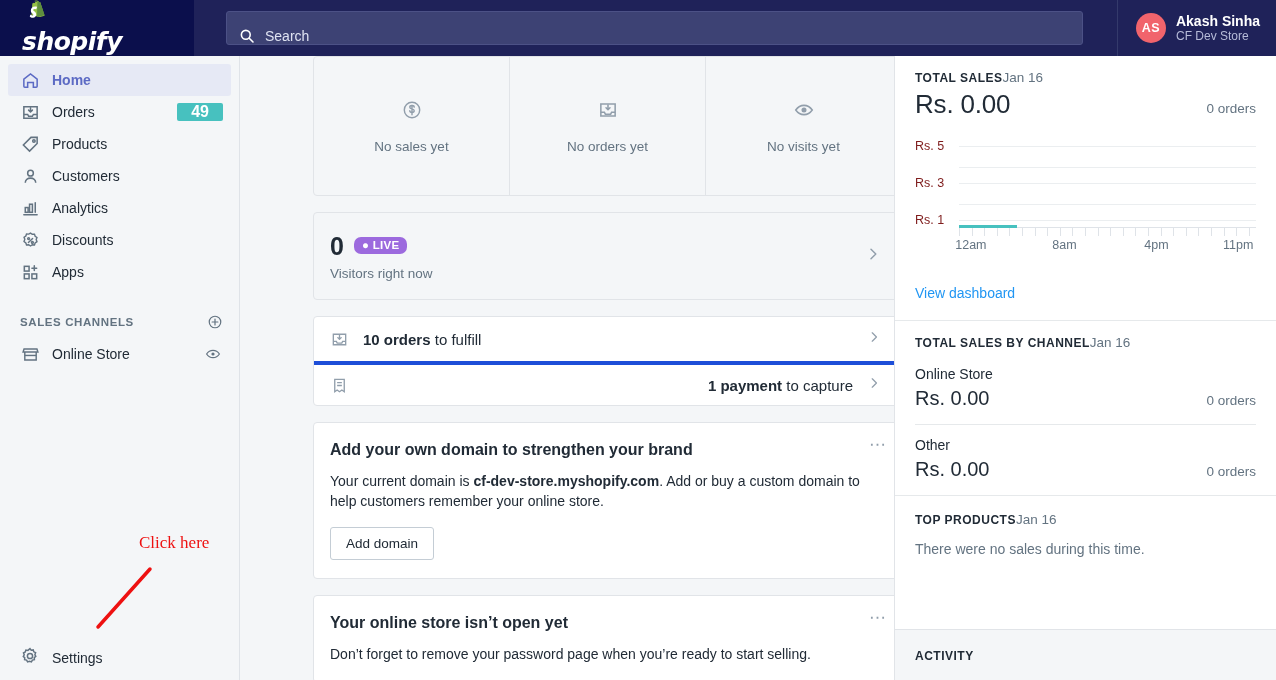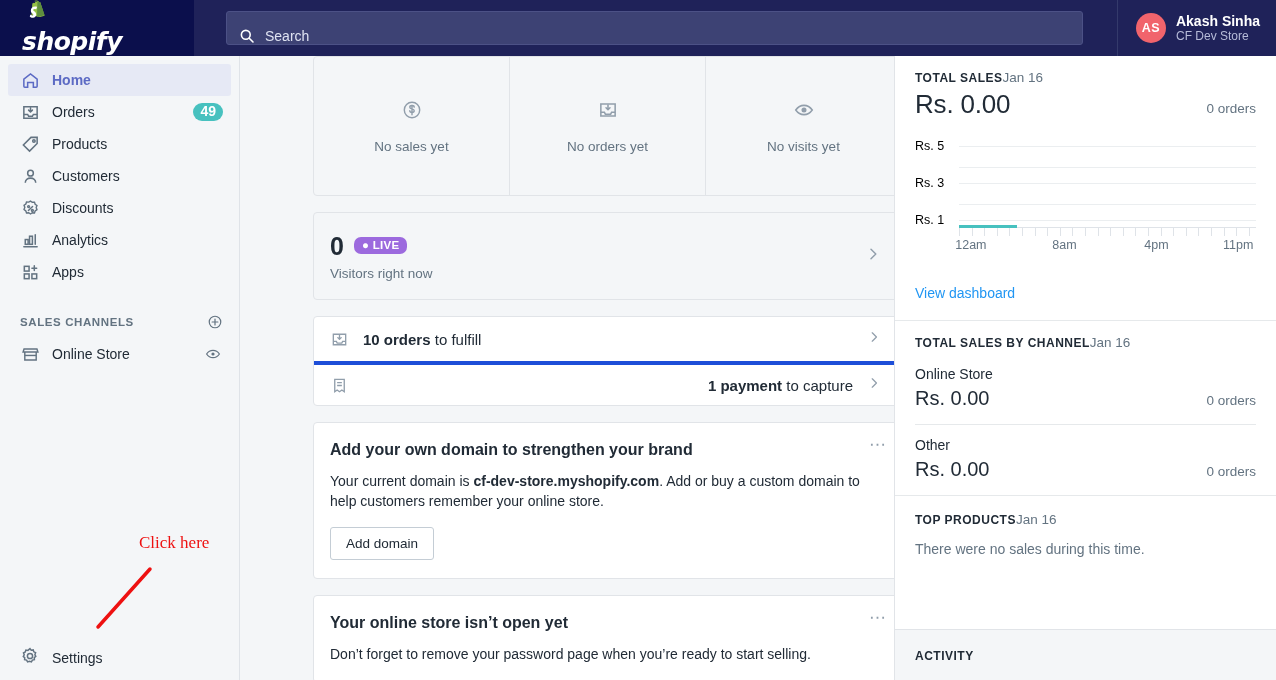--- a/index.html
+++ b/index.html
@@ -55,22 +55,22 @@
     display: flex; align-items: center; gap: 12px; cursor: pointer;
   }
   .nav-item + .nav-item { margin-top: 0; }
   .nav-list { padding-top: 8px; }
   .nav-item.active { background: #e6e9f5; }
   .nav-item.active .nav-label { color: #5c6ac4; font-weight: bold; }
   .nav-item.active svg { color: #5c6ac4; }
   .nav-icon { width: 20px; height: 20px; display: flex; align-items: center; justify-content: center; color: #637381; flex: none; }
   .nav-label { font-size: 14px; color: #212b36; flex: 1; }
   .badge {
-    background: #47c1bf; color: #fff; font-size: 14px; font-weight: bold;
-    border-radius: 9px; padding: 1px 7px 2px; line-height: 15px;
+    background: #47c1bf; color: #fff; font-size: 16px; font-weight: bold;
+    border-radius: 2px; padding: 1px 14px 2px; line-height: 15px;
   }
   .section-head {
     margin-top: 22px; padding: 0 16px 0 20px; height: 24px;
     display: flex; align-items: center; justify-content: space-between;
   }
   .section-title { font-size: 11.5px; font-weight: bold; letter-spacing: .6px; color: #637381; }
   .section-action { color: #637381; display: flex; cursor: pointer; }
   .channel-item {
     height: 32px; margin: 4px 8px 0; padding: 0 8px 0 12px; border-radius: 3px;
     display: flex; align-items: center; gap: 12px; cursor: pointer;
@@ -155,21 +155,21 @@
   .r-amountrow { display: flex; align-items: baseline; justify-content: space-between; margin-top: 4px; }
   .r-amount { font-size: 26px; color: #212b36; letter-spacing: -.2px; }
   .r-orders { font-size: 13.5px; color: #637381; }
   .divider { height: 1px; background: #e6e9eb; }
 
   .chart { position: relative; height: 120px; margin-top: 10px; }
   .grid-row {
     position: absolute; left: 44px; right: 0; height: 0;
     border-top: 1px solid #ebeef0;
   }
-  .ytick { position: absolute; left: 0; font-size: 12.5px; color: #000000; transform: translateY(-50%); }
+  .ytick { position: absolute; left: 0; font-size: 12.5px; color: #7f1d1d; transform: translateY(-50%); }
   .axis-base { position: absolute; left: 44px; right: 0; bottom: 22px; height: 1px; background: #dfe3e8; }
   .tick { position: absolute; bottom: 14px; width: 1px; height: 8px; background: #dfe3e8; }
   .dataline { position: absolute; bottom: 22px; height: 3px; background: #47c1bf; }
   .xlabels { position: absolute; left: 44px; right: 0; bottom: -4px; height: 16px; }
   .xlabel { position: absolute; font-size: 12.5px; color: #637381; transform: translateX(-50%); }
 
   .link { color: #2196f3; font-size: 14px; cursor: pointer; }
   .ch-row { padding: 12px 20px 14px; }
   .ch-name { font-size: 14px; color: #212b36; }
   .ch-line { display: flex; align-items: baseline; justify-content: space-between; margin-top: 5px; }
@@ -254,40 +254,40 @@
           <svg width="19" height="19" viewBox="0 0 20 20" fill="none" stroke="currentColor" stroke-width="1.6">
             <circle cx="10" cy="6.5" r="3"></circle>
               <path d="M4.5 16.5c0-3 2.5-4.8 5.5-4.8s5.5 1.8 5.5 4.8"></path>
           </svg>
         </span>
         <span class="nav-label">Customers</span>
       </div>
 
       <div class="nav-item">
         <span class="nav-icon">
+          <svg width="19" height="19" viewBox="0 0 20 20" fill="none" stroke="currentColor" stroke-width="1.6">
+            <path d="M3 16.5h14" stroke-linecap="round"></path>
+            <rect x="4.5" y="9" width="3" height="5"></rect>
+              <rect x="9" y="5.5" width="3" height="8.5"></rect>
+            <path d="M15 4v10" stroke-linecap="round"></path>
+          </svg>
+        </span>
+        <span class="nav-label">Analytics</span>
+      </div>
+
+      <div class="nav-item">
+        <span class="nav-icon">
           <svg width="19" height="19" viewBox="0 0 20 20" fill="none" stroke="currentColor" stroke-width="1.5">
             <path d="M10 2.2l1.9 1.3 2.3-.2.7 2.2 1.9 1.3-.8 2.2.8 2.2-1.9 1.3-.7 2.2-2.3-.2L10 15.8l-1.9-1.3-2.3.2-.7-2.2L3.2 11l.8-2.2-.8-2.2 1.9-1.3.7-2.2 2.3.2z"></path>
             <path d="M7.8 12.2l4.4-4.4" stroke-linecap="round"></path>
               <circle cx="8" cy="8" r="1"></circle>
               <circle cx="12" cy="12" r="1"></circle>
           </svg>
         </span>
         <span class="nav-label">Discounts</span>
-      </div>
-
-      <div class="nav-item">
-        <span class="nav-icon">
-          <svg width="19" height="19" viewBox="0 0 20 20" fill="none" stroke="currentColor" stroke-width="1.6">
-            <path d="M3 16.5h14" stroke-linecap="round"></path>
-            <rect x="4.5" y="9" width="3" height="5"></rect>
-              <rect x="9" y="5.5" width="3" height="8.5"></rect>
-            <path d="M15 4v10" stroke-linecap="round"></path>
-          </svg>
-        </span>
-        <span class="nav-label">Analytics</span>
       </div>
 
       <div class="nav-item">
         <span class="nav-icon">
           <svg width="19" height="19" viewBox="0 0 20 20" fill="none" stroke="currentColor" stroke-width="1.6">
             <rect x="3.5" y="3.5" width="5" height="5"></rect>
               <rect x="3.5" y="11.5" width="5" height="5"></rect>
             <rect x="11.5" y="11.5" width="5" height="5"></rect>
             <path d="M14 3v5M11.5 5.5h5" stroke-linecap="round"></path>
           </svg>

